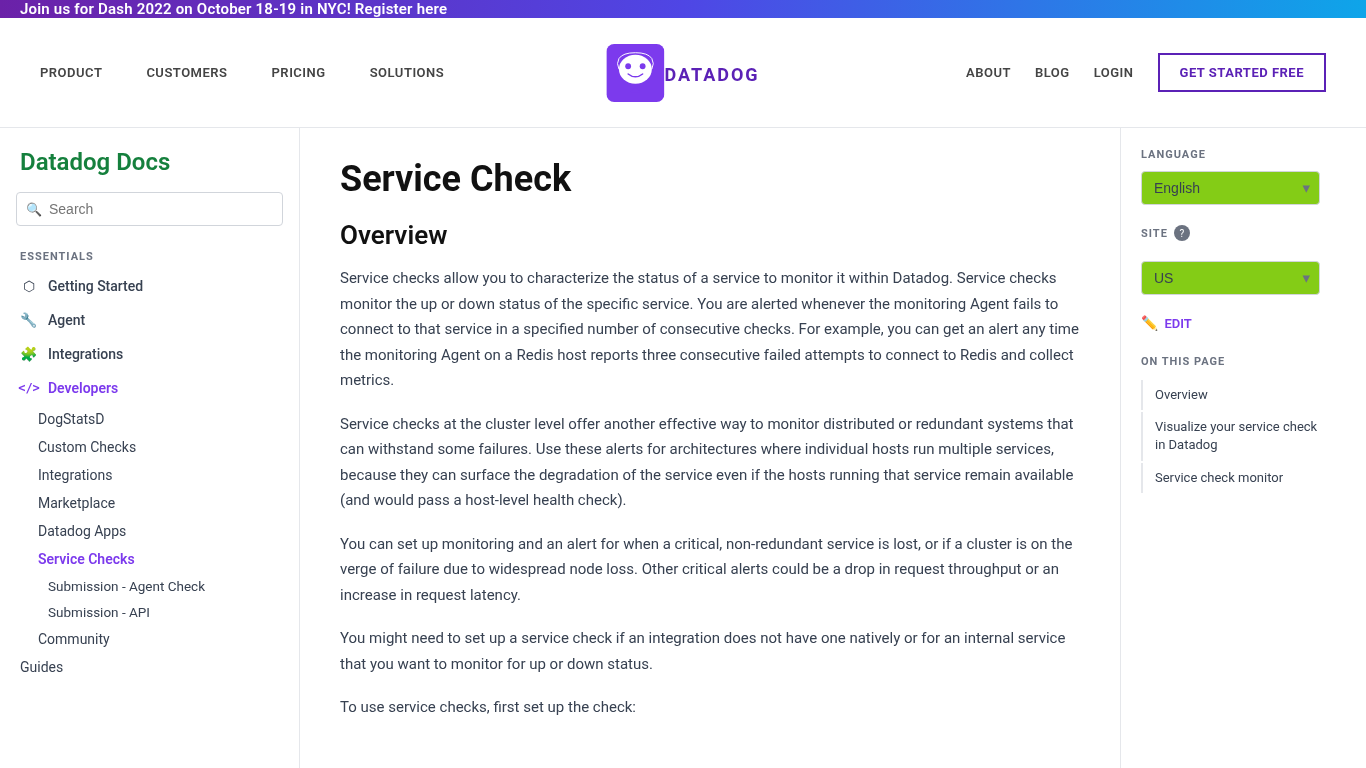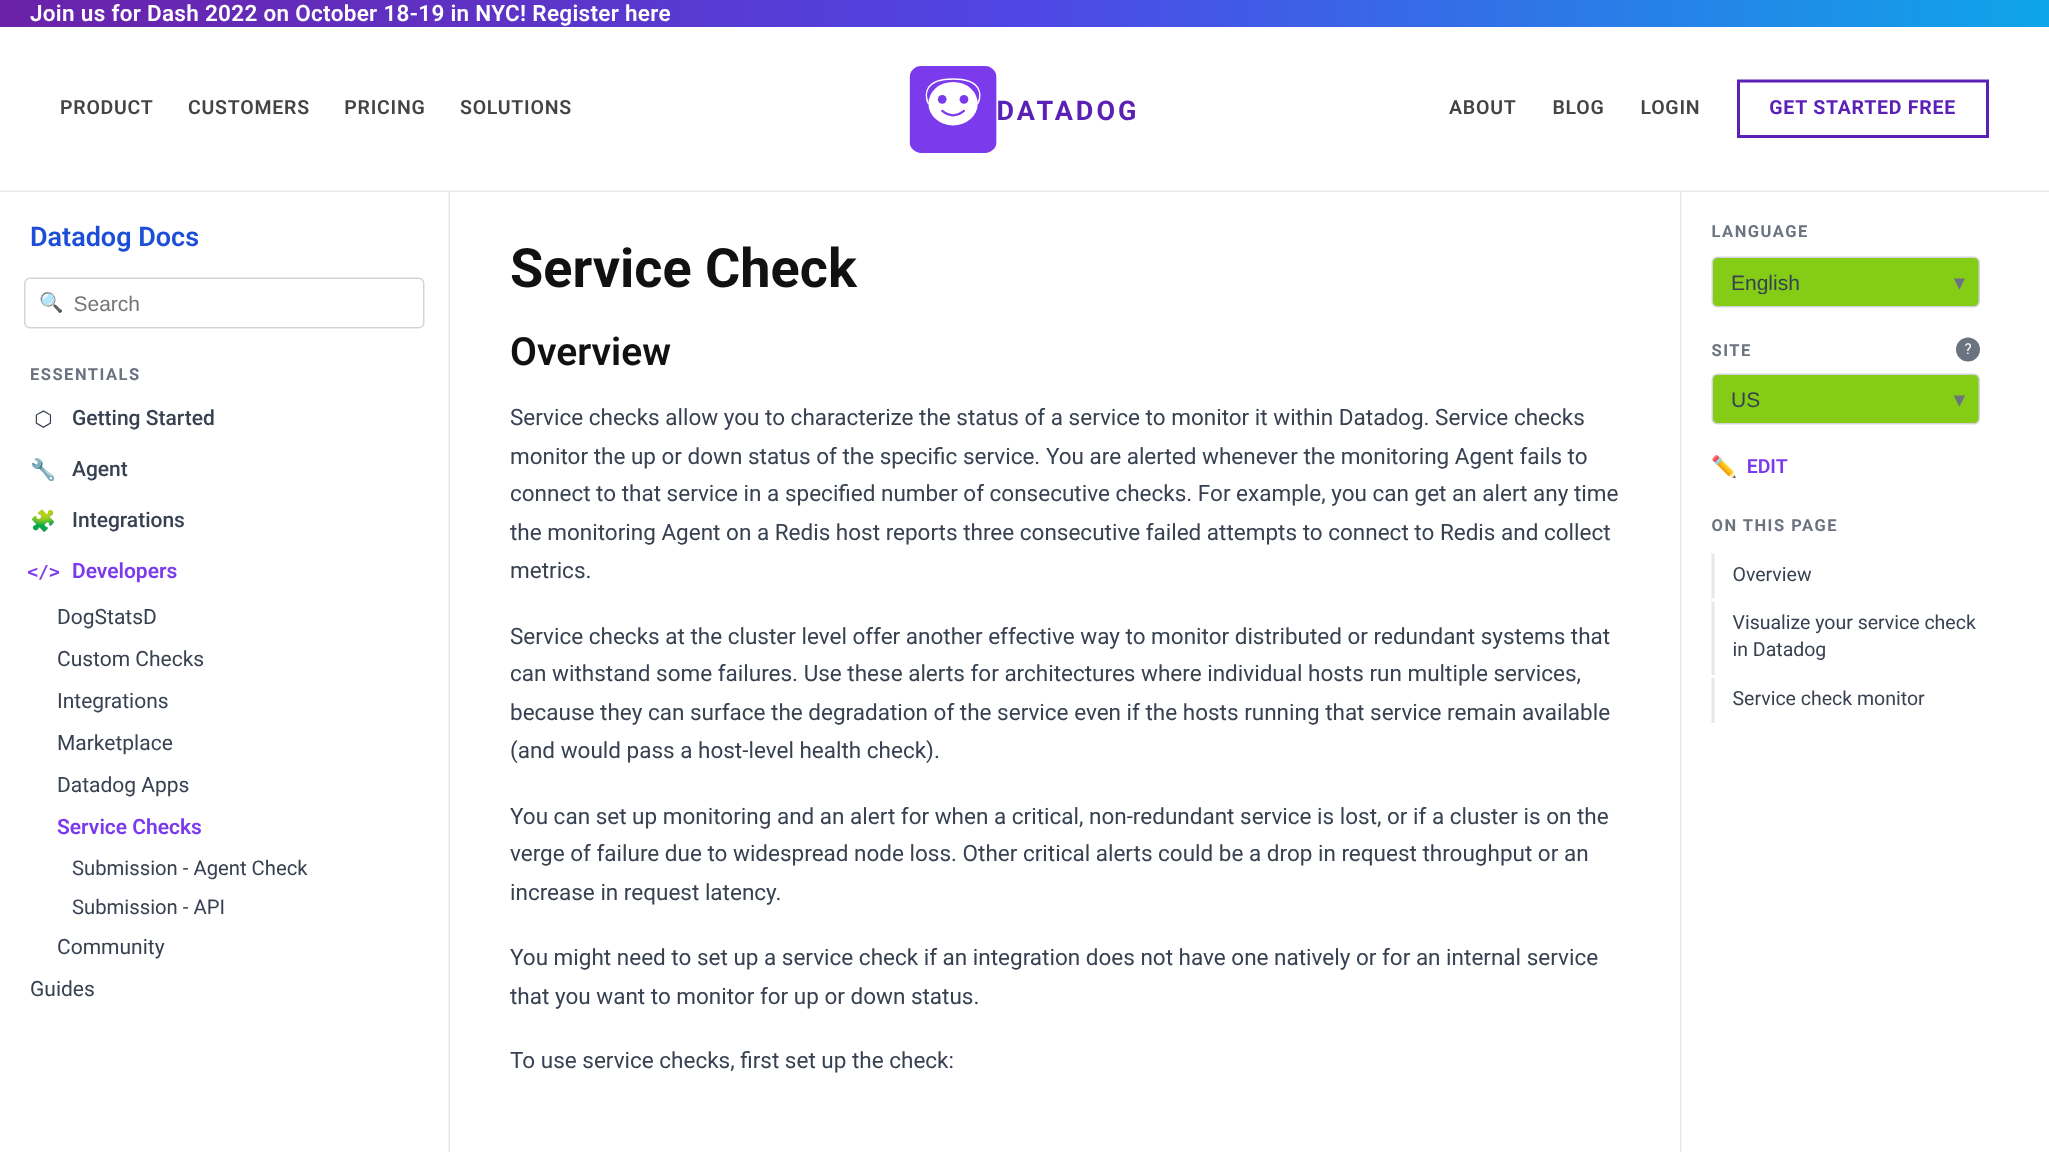--- a/index.html
+++ b/index.html
@@ -19,21 +19,21 @@
     
     .main-nav {
       display: flex;
       align-items: center;
       justify-content: space-between;
       padding: 0 40px;
       height: 110px;
       border-bottom: 1px solid #e5e7eb;
       position: relative;
     }
-    .nav-left { display: flex; gap: 23px; align-items: center; }
+    .nav-left { display: flex; gap: 44px; align-items: center; }
     .nav-left a, .nav-right-links a {
       text-decoration: none;
       color: #444;
       font-size: 13px;
       font-weight: 600;
       letter-spacing: 0.5px;
       text-transform: uppercase;
     }
     .nav-logo {
       position: absolute;
@@ -74,22 +74,22 @@
     
     .sidebar {
       width: 300px;
       min-width: 280px;
       border-right: 1px solid #e5e7eb;
       padding: 20px 0;
       overflow-y: auto;
       background: #fff;
     }
     .sidebar-title {
-      color: #1d4ed8;
-      font-size: 18px;
+      color: #15803d;
+      font-size: 24px;
       font-weight: 600;
       padding: 0 20px 16px 20px;
       text-decoration: none;
       display: block;
     }
     .sidebar-search {
       margin: 0 16px 16px 16px;
       position: relative;
     }
     .sidebar-search input {
@@ -217,22 +217,21 @@
       right: 10px;
       top: 50%;
       transform: translateY(-50%);
       color: #6b7280;
       pointer-events: none;
     }
     .rs-site-row {
       display: flex;
       align-items: center;
       gap: 6px;
-      margin-bottom: 8px;
-      justify-content: space-between;
+      margin-bottom: 20px;
     }
     .rs-site-help {
       width: 16px;
       height: 16px;
       border-radius: 50%;
       background: #6b7280;
       color: #fff;
       font-size: 10px;
       display: flex;
       align-items: center;

